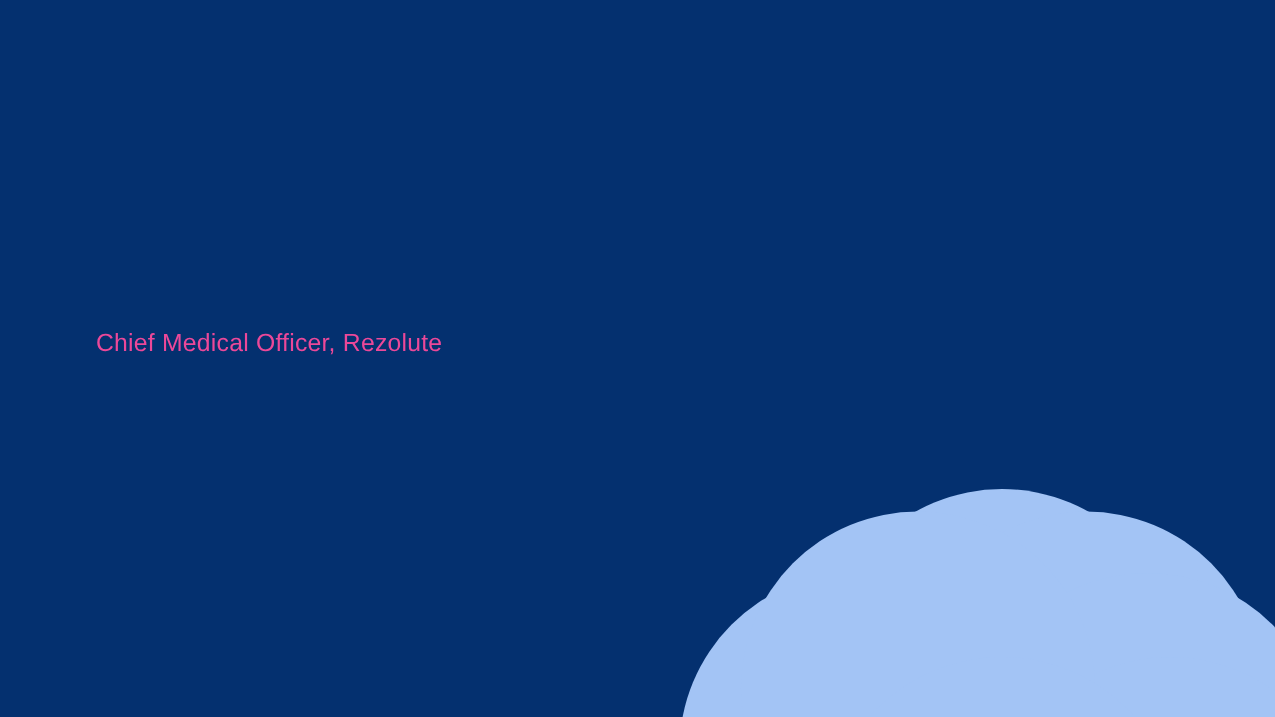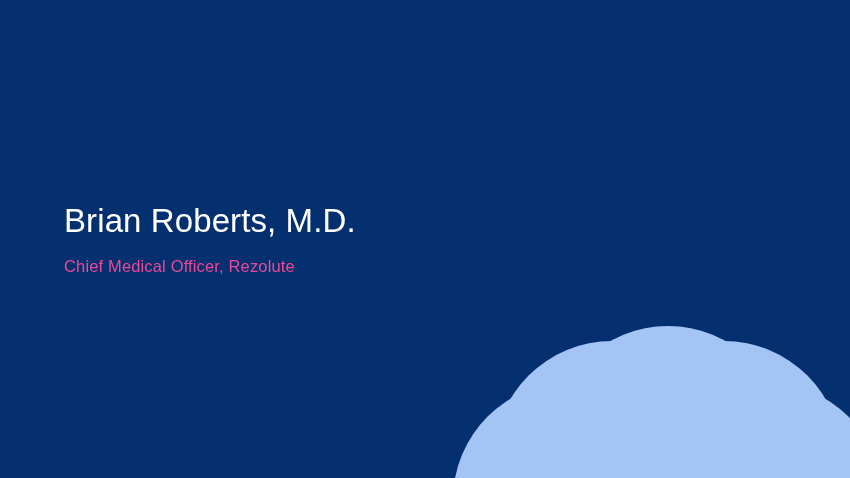--- a/index.html
+++ b/index.html
@@ -81,17 +81,16 @@
           <circle cx="571.01" cy="612.00" r="118"></circle>
           <circle cx="556.00" cy="556.00" r="118"></circle>
           <circle cx="571.01" cy="500.00" r="118"></circle>
           <circle cx="612.00" cy="459.01" r="118"></circle>
           <circle cx="668" cy="556" r="118"></circle>
         </g>
     </svg>
   </div>
 
   <div class="text-block">
-    <h1 class="speaker-name">Brian Roberts, M.D.</h1>
     <p class="speaker-title">Chief Medical Officer, Rezolute</p>
   </div>
 
 </div>
 
 </body></html>

